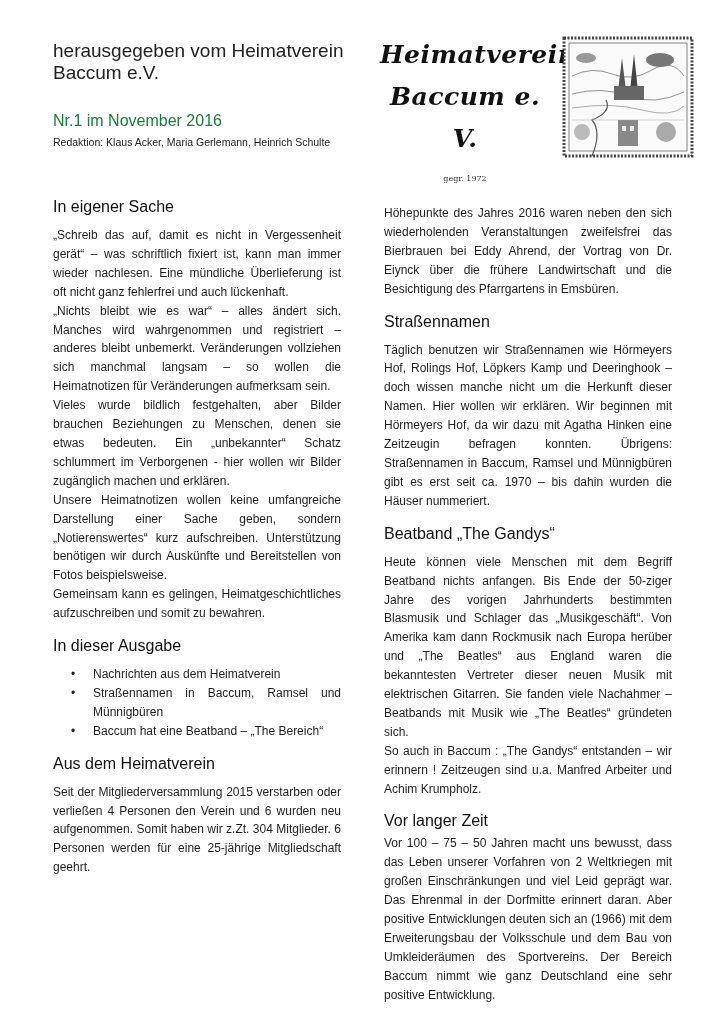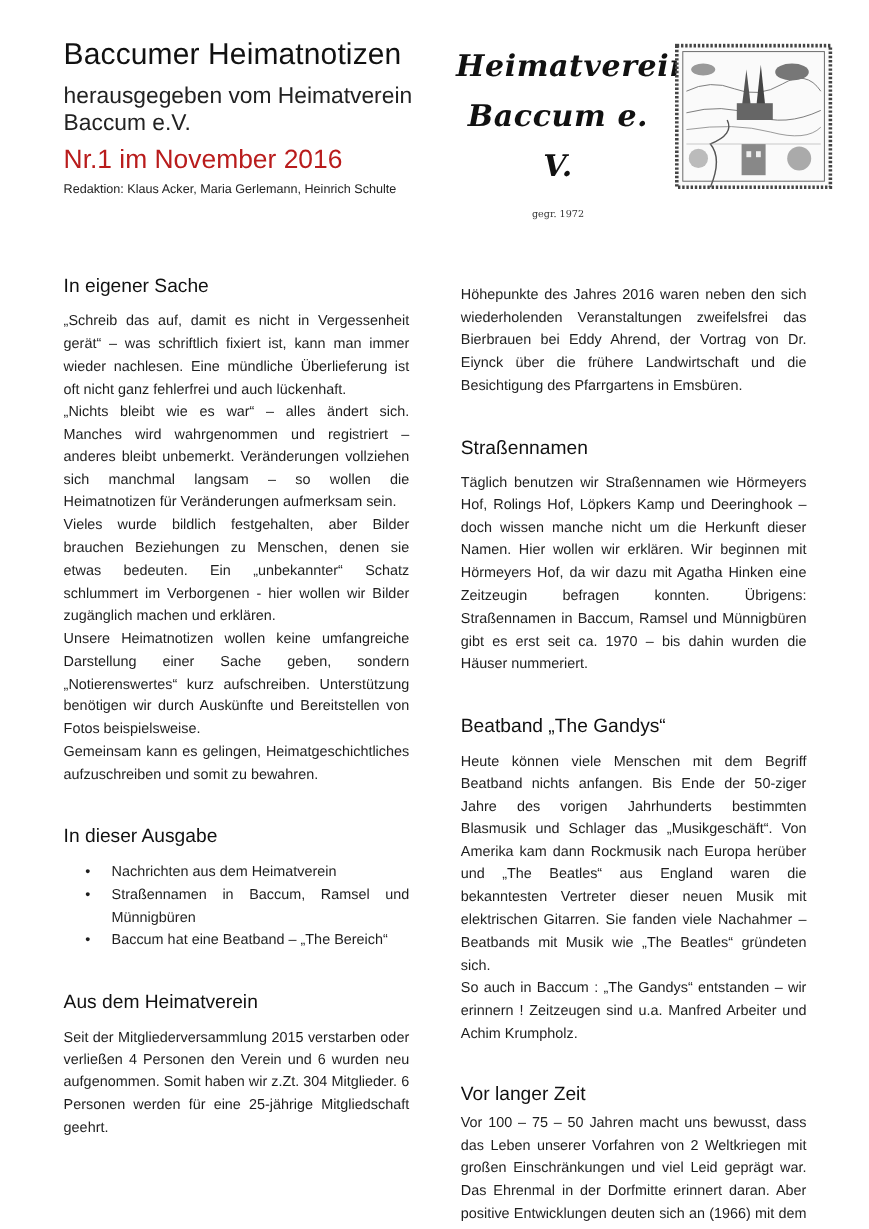--- a/index.html
+++ b/index.html
@@ -1,41 +1,40 @@
 <!DOCTYPE html>
 <html><head>
 <meta charset="utf-8">
 <style>
   html, body { margin: 0; padding: 0; background: #ffffff; }
   body { width: 724px; height: 1024px; position: relative; overflow: hidden; color: #1a1a1a; font-family: "Liberation Sans", sans-serif; }
   .masthead-left { position: absolute; left: 53px; top: 30px; width: 320px; }
   .title { font-size: 25px; line-height: 30px; margin: 0; font-weight: normal; color: #111; letter-spacing: 0.1px; }
   .subtitle { font-size: 19px; margin-top: 10px; color: #222; }
-  .issue { font-size: 22px; margin-top: 6px; color: #b91c1c; }
+  .issue { font-size: 16px; margin-top: 28px; color: #15803d; }
   .editors { font-size: 10.5px; margin-top: 6px; color: #222; }
   .masthead-center { position: absolute; left: 380px; top: 34px; width: 170px; text-align: center; }
   .fraktur { font-family: "DejaVu Serif", serif; font-weight: bold; font-size: 25px; line-height: 42px; color: #111; letter-spacing: 0.5px; font-style: italic; }
   .founded { font-size: 8px; color: #333; margin-top: 14px; font-family: "DejaVu Serif", serif; }
   .emblem { position: absolute; left: 562px; top: 36px; width: 132px; height: 122px; }
 
   .col { position: absolute; width: 288px; font-size: 12px; line-height: 18.9px; color: #1e1e1e; }
   .col-left { left: 53px; top: 196px; }
   .col-right { left: 384px; top: 204px; }
   h2 { font-size: 16px; font-weight: normal; margin: 0 0 8px 0; line-height: 22px; color: #111; }
   p { margin: 0; text-align: justify; }
-  .section { margin-bottom: 12px; margin-top: 32px; }
+  .section { margin-bottom: 12px; }
   ul { margin: 0; padding: 0 0 0 40px; list-style: none; }
   li { position: relative; text-align: justify; }
   li::before { content: "\2022"; position: absolute; left: -22px; top: 0; font-size: 12px; }
 </style>
 </head>
 <body>
 
 <div class="masthead-left">
-  <h1 class="title">Baccumer Heimatnotizen</h1>
   <div class="subtitle">herausgegeben vom Heimatverein Baccum e.V.</div>
   <div class="issue">Nr.1 im November 2016</div>
   <div class="editors">Redaktion: Klaus Acker, Maria Gerlemann, Heinrich Schulte</div>
 </div>
 
 <div class="masthead-center">
   <div class="fraktur">Heimatverein</div>
   <div class="fraktur">Baccum e. V.</div>
   <div class="founded">gegr. 1972</div>
 </div>

